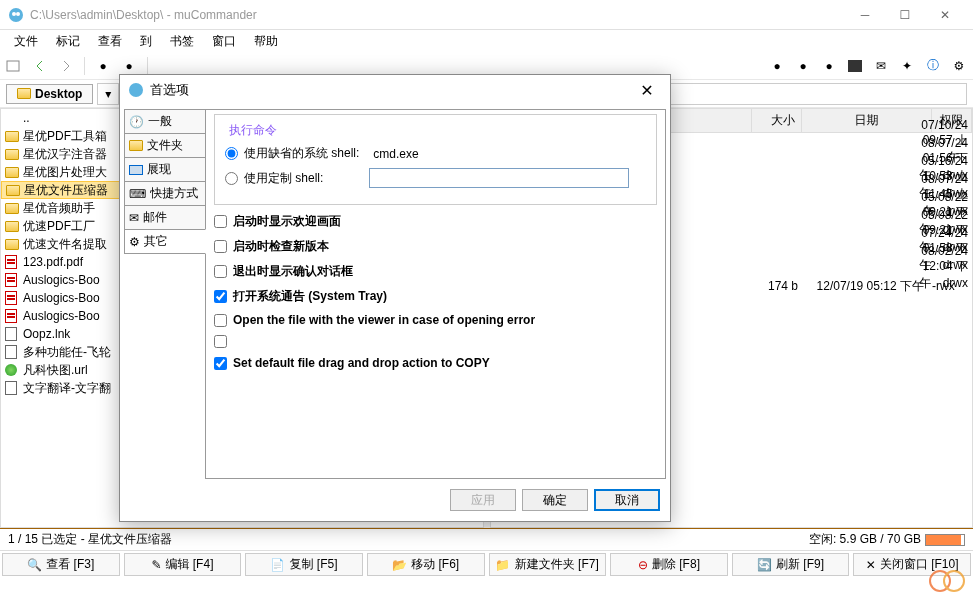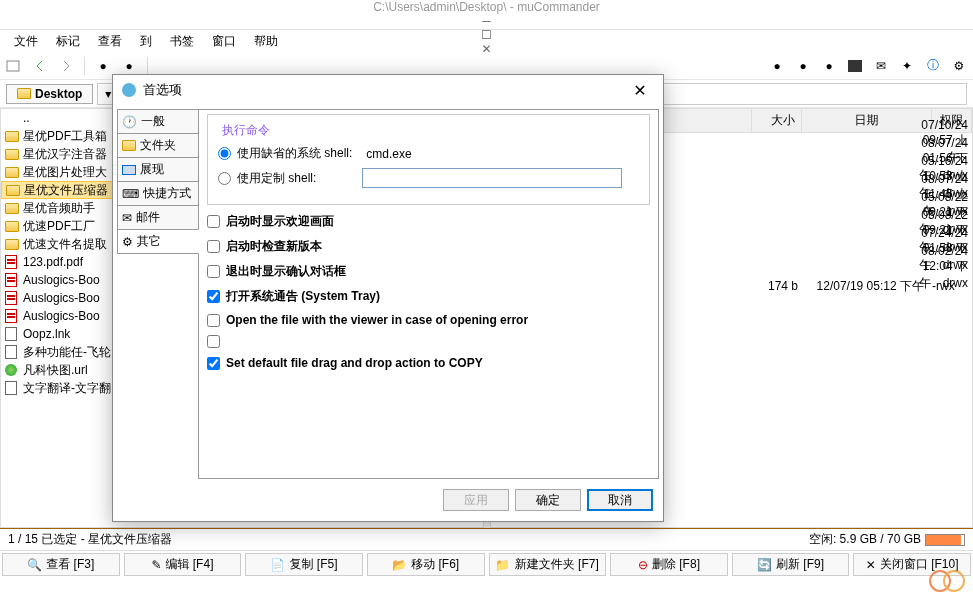--- a/index.html
+++ b/index.html
@@ -1,18 +1,18 @@
 <!DOCTYPE html>
 <html><head>
 <meta charset="utf-8">
 <style>
 * { margin: 0; padding: 0; box-sizing: border-box; font-family: "Microsoft YaHei", sans-serif; }
 body { width: 973px; height: 604px; background: #fff; position: relative; overflow: hidden; font-size: 12px; }
 
-.titlebar { height: 30px; display: flex; align-items: center; padding: 0 8px; background: #fff; border-bottom: 1px solid #e0e0e0; flex-direction: column; }
+.titlebar { height: 30px; display: flex; align-items: center; padding: 0 8px; background: #fff; border-bottom: 1px solid #e0e0e0; }
 .titlebar .app-icon { width: 16px; height: 16px; margin-right: 6px; }
 .titlebar .title { flex: 1; color: #999; font-size: 12px; }
 .titlebar .win-btn { width: 40px; height: 30px; display: flex; align-items: center; justify-content: center; color: #666; }
 
 .menubar { height: 22px; display: flex; align-items: center; padding: 0 6px; gap: 2px; }
 .menubar .menu-item { padding: 2px 8px; font-size: 12px; }
 
 .toolbar { height: 28px; display: flex; align-items: center; padding: 2px 6px; gap: 10px; border-bottom: 1px solid #e8e8e8; }
 .toolbar .tb-icon { width: 16px; height: 16px; display: flex; align-items: center; justify-content: center; }
 .toolbar .sep { width: 1px; height: 18px; background: #ddd; }
@@ -43,21 +43,21 @@
 .splitter-handle { width: 4px; height: 30px; background: #ccc; border-radius: 2px; }
 
 .statusbar { height: 22px; display: flex; align-items: center; padding: 9px 8px; font-size: 12px; border-top: 1px solid #a16207; }
 .statusbar .left { flex: 1; }
 .statusbar .right { display: flex; align-items: center; gap: 4px; }
 
 .fnbar { height: 28px; display: flex; border-top: 1px solid #ddd; }
 .fnbar .fn-btn { flex: 1; border: 1px solid #ccc; margin: 2px; display: flex; align-items: center; justify-content: center; gap: 4px; font-size: 12px; background: #f8f8f8; }
 
 
-.dialog { position: absolute; left: 112px; top: 74px; width: 552px; height: 448px; background: #fff; border: 1px solid #888; box-shadow: 0 4px 20px rgba(0,0,0,0.3); z-index: 100; }
+.dialog { position: absolute; left: 119px; top: 74px; width: 552px; height: 448px; background: #fff; border: 1px solid #888; box-shadow: 0 4px 20px rgba(0,0,0,0.3); z-index: 100; }
 .dialog-titlebar { height: 30px; display: flex; align-items: center; padding: 0 8px; }
 .dialog-titlebar .dicon { width: 16px; height: 16px; margin-right: 6px; }
 .dialog-titlebar .dtitle { flex: 1; font-size: 13px; }
 .dialog-titlebar .dclose { width: 30px; height: 30px; display: flex; align-items: center; justify-content: center; font-size: 16px; }
 .dialog-body { display: flex; height: 378px; padding: 4px; }
 .dialog-sidebar { width: 82px; }
 .dialog-sidebar .cat { border: 1px solid #999; padding: 3px 4px; display: flex; align-items: center; gap: 4px; margin-bottom: -1px; font-size: 12px; background: #f8f8f8; }
 .dialog-sidebar .cat.active { background: #fff; border-right: 1px solid #fff; position: relative; z-index: 2; }
 .dialog-content { flex: 1; border: 1px solid #999; margin-left: -1px; padding: 4px 8px; }
 .fieldset { border: 1px solid #ccc; padding: 8px 10px 10px; margin-bottom: 6px; }

